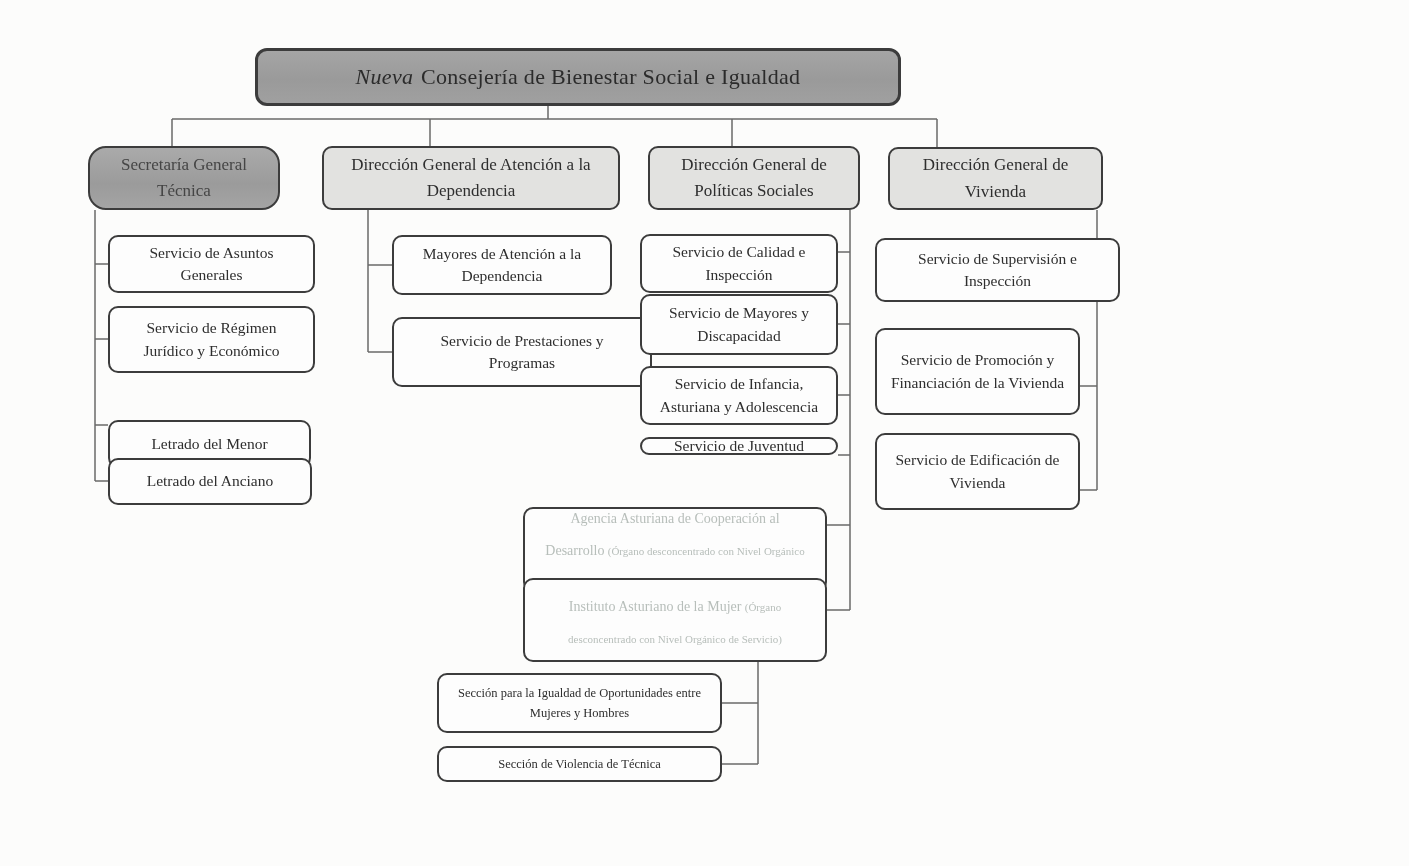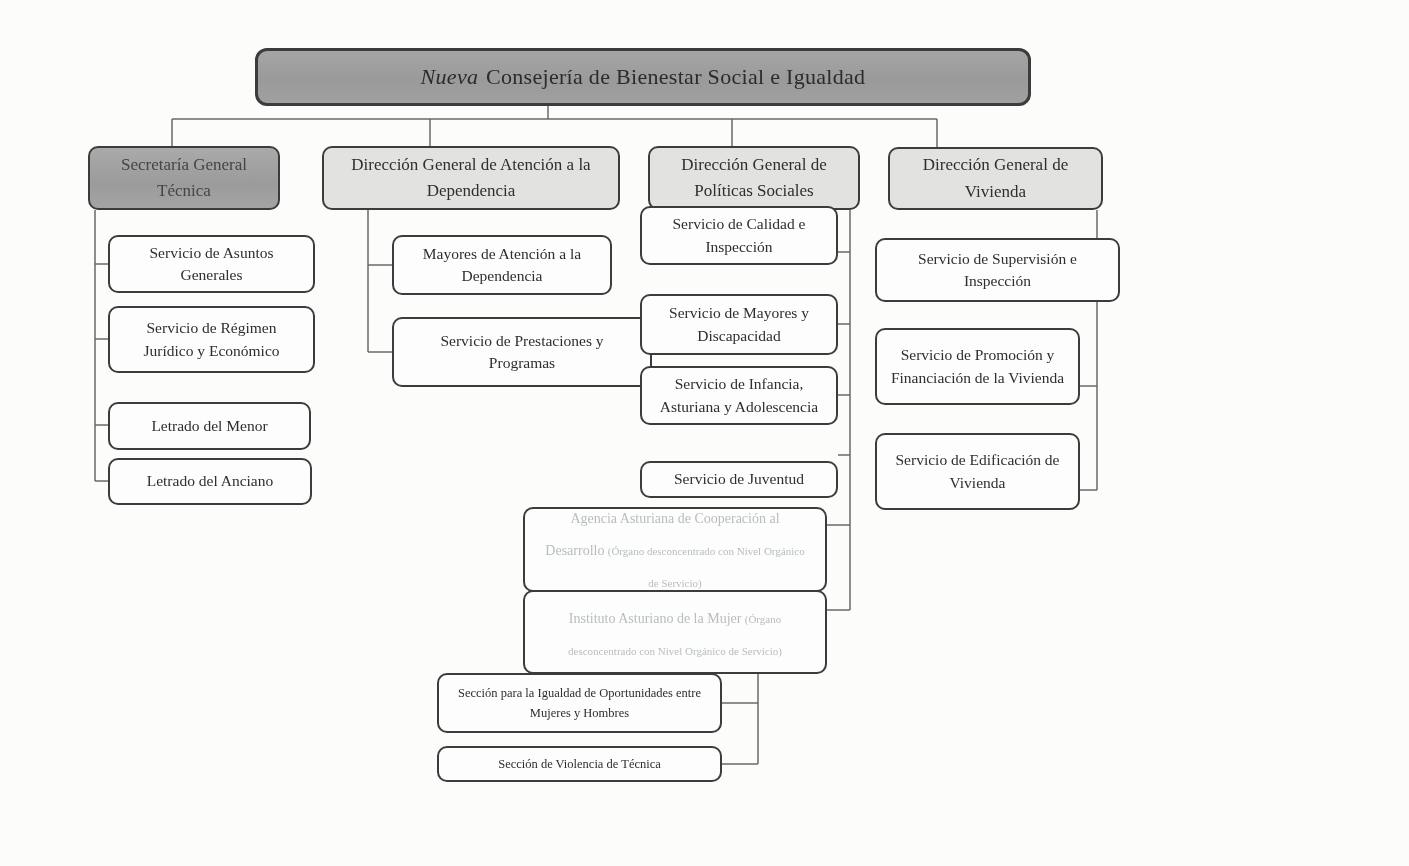--- a/index.html
+++ b/index.html
@@ -22,46 +22,47 @@
   .root{
     background:linear-gradient(180deg,#a5a5a5 0%,#9a9a9a 55%,#a0a0a0 100%);
     border-width:3px; border-radius:12px; font-size:22px; color:#2b2b2b;
     letter-spacing:.3px;
   }
   .root i{margin-right:.35em;}
   .hdr{font-size:17px; line-height:1.55; border-width:2.5px; background:var(--direccion-fill);}
   .hdr.dark{
     background:linear-gradient(180deg,#aaaaaa 0%,#9b9b9b 60%,#a4a4a4 100%);
     color:#454545;
+    border-radius:18px;
   }
   .svc{font-size:15.5px;}
   .faint{color:var(--faint-text); line-height:2.0; padding:6px 20px;}
   .faint .nm{font-size:14px;}
   .faint .nt{font-size:11px; margin-left:.3em;}
-  .faint.topalign{align-items:flex-start; padding-top:10px;margin-top:12px;}
+  .faint.topalign{align-items:flex-start; padding-top:10px;}
   .small{font-size:12.5px; line-height:1.6; padding:4px 18px;}
 </style>
 </head>
 <body>
 
 <div id="canvas">
 
   <svg id="wires" viewBox="0 0 1409 866" xmlns="http://www.w3.org/2000/svg">
     <path fill="none" stroke="#6a6a6a" stroke-width="1.5" d="
       M548 106 L548 119  M172 119 L937 119
       M172 119 L172 146  M430 119 L430 146  M732 119 L732 146  M937 119 L937 147
       M95 210 L95 481  M95 264 L108 264  M95 339 L108 339  M95 425 L108 425  M95 481 L108 481
       M368 210 L368 352  M368 265 L392 265  M368 352 L392 352
       M850 210 L850 610  M850 252 L838 252  M850 324 L838 324  M850 395 L838 395
       M850 455 L838 455  M850 525 L827 525  M850 610 L827 610
       M758 662 L758 764  M758 703 L722 703  M758 764 L722 764
       M1097 210 L1097 490  M1097 271 L1080 271  M1097 386 L1080 386  M1097 490 L1080 490"></path>
   </svg>
 
-  <div class="box root" style="left:255px;top:48px;width:776px;height:58px;">
+  <div class="box root" style="left:255px;top:48px;width:646px;height:58px;">
     <span class="txt"><i>Nueva</i><span>Consejería de Bienestar Social e Igualdad</span></span>
   </div>
 
   <div class="box hdr dark" style="left:88px;top:146px;width:192px;height:64px;">
     <span class="txt">Secretaría General Técnica</span>
   </div>
   <div class="box hdr" style="left:322px;top:146px;width:298px;height:64px;">
     <span class="txt">Dirección General de Atención a la Dependencia</span>
   </div>
   <div class="box hdr" style="left:648px;top:146px;width:212px;height:64px;">
@@ -70,64 +71,64 @@
   <div class="box hdr" style="left:888px;top:147px;width:215px;height:63px;">
     <span class="txt">Dirección General de Vivienda</span>
   </div>
 
   <div class="box svc" style="left:108px;top:235px;width:207px;height:58px;">
     <span class="txt">Servicio de Asuntos Generales</span>
   </div>
   <div class="box svc" style="left:108px;top:306px;width:207px;height:67px;">
     <span class="txt">Servicio de Régimen Jurídico y Económico</span>
   </div>
-  <div class="box svc" style="left:108px;top:402px;width:203px;height:48px;">
+  <div class="box svc" style="left:108px;top:420px;width:203px;height:48px;">
     <span class="txt">Letrado del Menor</span>
   </div>
   <div class="box svc" style="left:108px;top:458px;width:204px;height:47px;">
     <span class="txt">Letrado del Anciano</span>
   </div>
 
   <div class="box svc" style="left:392px;top:235px;width:220px;height:60px;">
     <span class="txt">Mayores de Atención a la Dependencia</span>
   </div>
   <div class="box svc" style="left:392px;top:317px;width:260px;height:70px;">
     <span class="txt">Servicio de Prestaciones y Programas</span>
   </div>
 
-  <div class="box svc" style="left:640px;top:206px;width:198px;height:59px;">
+  <div class="box svc" style="left:640px;top:234px;width:198px;height:59px;">
     <span class="txt">Servicio de Calidad e Inspección</span>
   </div>
   <div class="box svc" style="left:640px;top:294px;width:198px;height:61px;">
     <span class="txt">Servicio de Mayores y Discapacidad</span>
   </div>
   <div class="box svc" style="left:640px;top:366px;width:198px;height:59px;">
     <span class="txt">Servicio de Infancia, Asturiana y Adolescencia</span>
   </div>
-  <div class="box svc" style="left:640px;top:437px;width:198px;height:37px;margin-top:24px;">
+  <div class="box svc" style="left:640px;top:437px;width:198px;height:18px;">
     <span class="txt">Servicio de Juventud</span>
   </div>
 
   <div class="box faint" style="left:523px;top:483px;width:304px;height:85px;margin-top:24px;">
     <span class="txt"><span class="nm">Agencia Asturiana de Cooperación al Desarrollo</span><span class="nt">(Órgano desconcentrado con Nivel Orgánico de Servicio)</span></span>
   </div>
   <div class="box faint topalign" style="left:523px;top:578px;width:304px;height:84px;">
     <span class="txt"><span class="nm">Instituto Asturiano de la Mujer</span><span class="nt">(Órgano desconcentrado con Nivel Orgánico de Servicio)</span></span>
   </div>
 
   <div class="box small" style="left:437px;top:673px;width:285px;height:60px;">
     <span class="txt">Sección para la  Igualdad de Oportunidades entre Mujeres y Hombres</span>
   </div>
   <div class="box small" style="left:437px;top:746px;width:285px;height:36px;">
     <span class="txt">Sección de Violencia de Técnica</span>
   </div>
 
   <div class="box svc" style="left:875px;top:238px;width:245px;height:64px;">
     <span class="txt">Servicio de Supervisión e Inspección</span>
   </div>
-  <div class="box svc" style="left:875px;top:328px;width:205px;height:77px;">
+  <div class="box svc" style="left:875px;top:328px;width:205px;height:87px;">
     <span class="txt">Servicio de Promoción y Financiación de la Vivienda</span>
   </div>
   <div class="box svc" style="left:875px;top:433px;width:205px;height:77px;">
     <span class="txt">Servicio de Edificación de Vivienda</span>
   </div>
 
 </div>
 
 </body></html>

